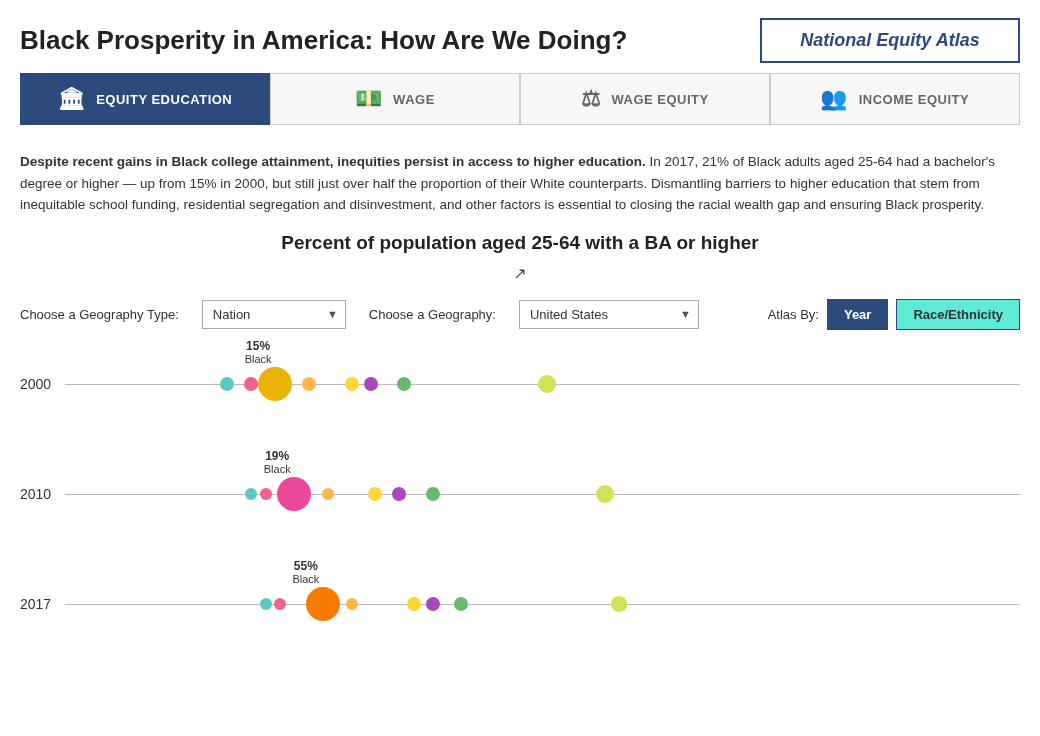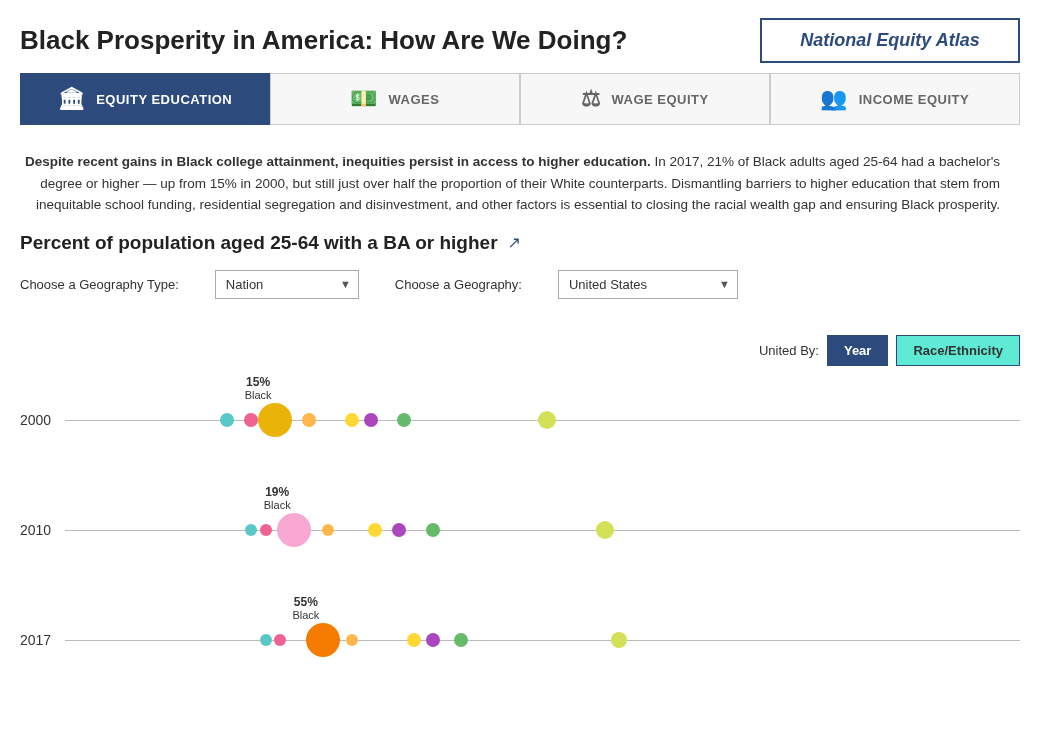--- a/index.html
+++ b/index.html
@@ -68,52 +68,52 @@
       line-height: 1;
     }
 
     
     .description {
       padding: 10px 20px 16px 20px;
       font-size: 13.5px;
       line-height: 1.6;
       color: #333;
       max-width: 1020px;
-      text-align: right;
     }
     .description strong {
       font-weight: bold;
     }
 
     
     .chart-section {
       padding: 0 20px;
     }
     .chart-title-row {
       display: flex;
       align-items: center;
       gap: 10px;
       margin-bottom: 16px;
+      flex-direction: column;
     }
     .chart-title {
       font-size: 19px;
       font-weight: bold;
       color: #222;
     }
     .external-link-icon {
       font-size: 16px;
       color: #2c4a7c;
       cursor: pointer;
     }
 
     
     .controls {
       display: flex;
       align-items: center;
-      gap: 36px;
+      gap: 23px;
       margin-bottom: 24px;
       flex-wrap: wrap;
     }
     .control-label {
       font-size: 13px;
       color: #333;
       white-space: nowrap;
     }
     .dropdown-wrapper {
       position: relative;
@@ -229,21 +229,21 @@
   <div class="atlas-logo">National Equity Atlas</div>
 </div>
 
 <div class="tabs">
   <div class="tab active">
     <span class="tab-icon">🏛</span>
     <span>EQUITY EDUCATION</span>
   </div>
   <div class="tab">
     <span class="tab-icon">💵</span>
-    <span>WAGES</span>
+    <span>WAGE</span>
   </div>
   <div class="tab">
     <span class="tab-icon">⚖</span>
     <span>WAGE EQUITY</span>
   </div>
   <div class="tab">
     <span class="tab-icon">👥</span>
     <span>INCOME EQUITY</span>
   </div>
 </div>
@@ -273,21 +273,21 @@
 
     <span class="control-label">Choose a Geography:</span>
     <div class="dropdown-wrapper geo">
       <select>
         <option>United States</option>
       </select>
       <span class="dropdown-arrow">▼</span>
     </div>
 
     <div class="group-by-section">
-      <span class="control-label">United By:</span>
+      <span class="control-label">Atlas By:</span>
       <button class="toggle-btn active">Year</button>
       <button class="toggle-btn inactive">Race/Ethnicity</button>
     </div>
   </div>
 
   <div class="chart-area" id="chart-area">
       <div class="chart-row">
         <div class="year-label">2000</div>
         <div class="dot-line-container">
           <div class="baseline"></div>
@@ -305,21 +305,21 @@
           <div class="dot" style="width: 14px; height: 14px; background: rgb(102, 187, 106); left: 35.5%;"></div>
           <div class="dot" style="width: 18px; height: 18px; background: rgb(212, 225, 87); left: 50.5%;"></div>
         </div>
       </div>
       <div class="chart-row">
         <div class="year-label">2010</div>
         <div class="dot-line-container">
           <div class="baseline"></div>
           <div class="dot" style="width: 12px; height: 12px; background: rgb(91, 200, 200); left: 19.5%;"></div>
           <div class="dot" style="width: 12px; height: 12px; background: rgb(240, 98, 146); left: 21%;"></div>
-          <div class="dot" style="width: 34px; height: 34px; background: #f9a8d4; left: 24%;">
+          <div class="dot" style="width: 34px; height: 34px; background: #ec4899; left: 24%;">
             <div class="tooltip-label">
               <span class="pct">19%</span>
               <span class="race">Black</span>
             </div>
           </div>
           <div class="dot" style="width: 12px; height: 12px; background: rgb(255, 183, 77); left: 27.5%;"></div>
           <div class="dot" style="width: 14px; height: 14px; background: rgb(253, 216, 53); left: 32.5%;"></div>
           <div class="dot" style="width: 14px; height: 14px; background: rgb(171, 71, 188); left: 35%;"></div>
           <div class="dot" style="width: 14px; height: 14px; background: rgb(102, 187, 106); left: 38.5%;"></div>
           <div class="dot" style="width: 18px; height: 18px; background: rgb(212, 225, 87); left: 56.5%;"></div>

